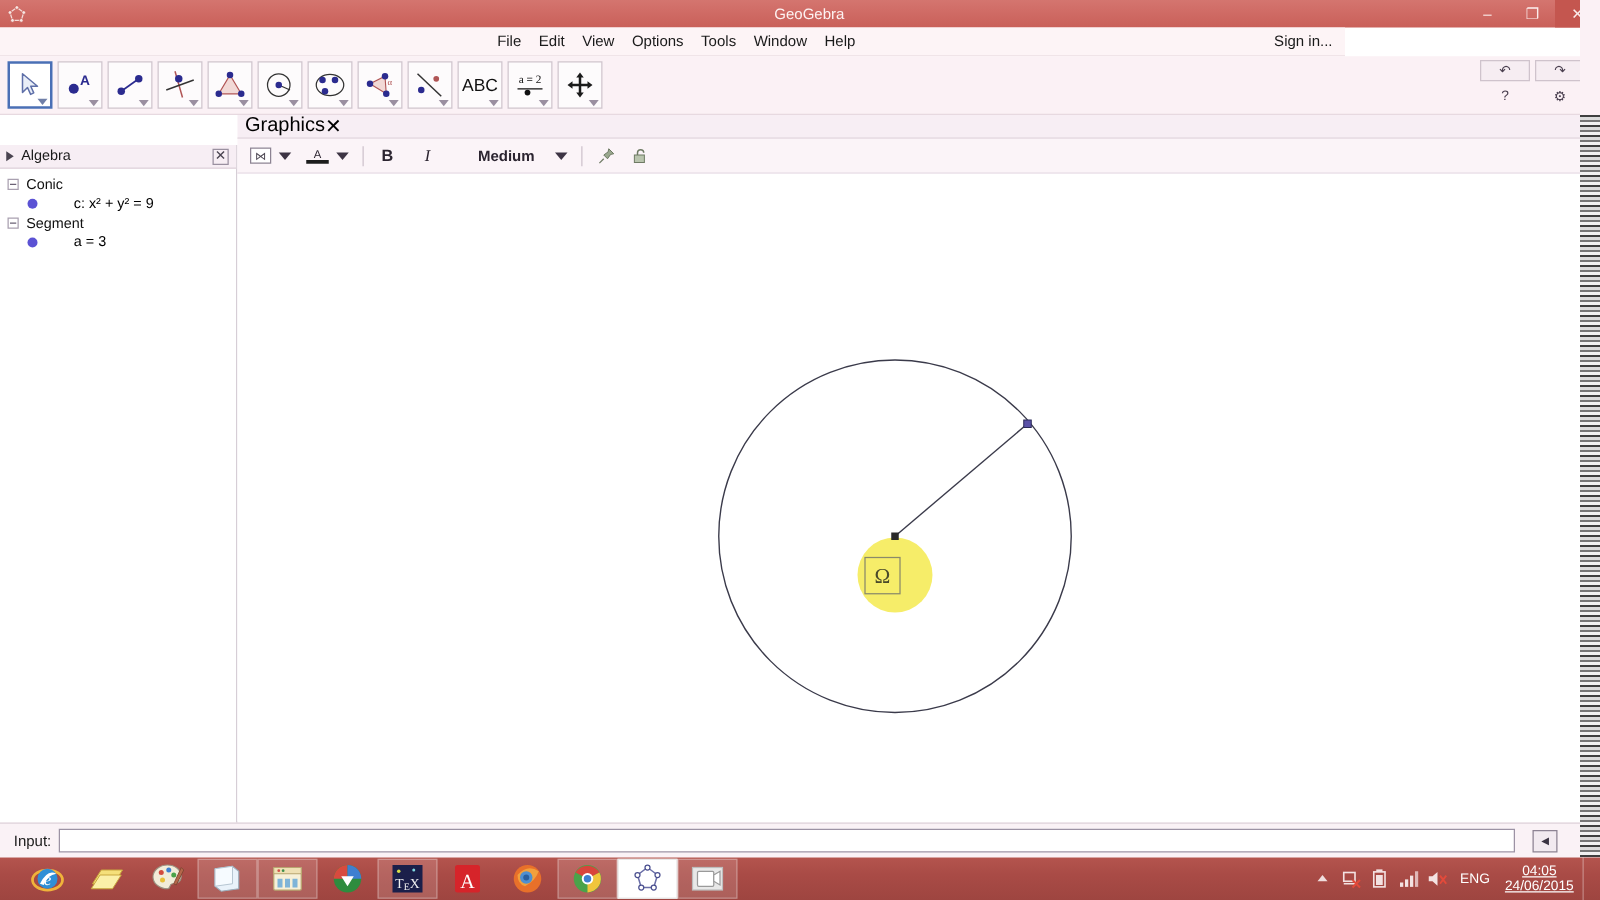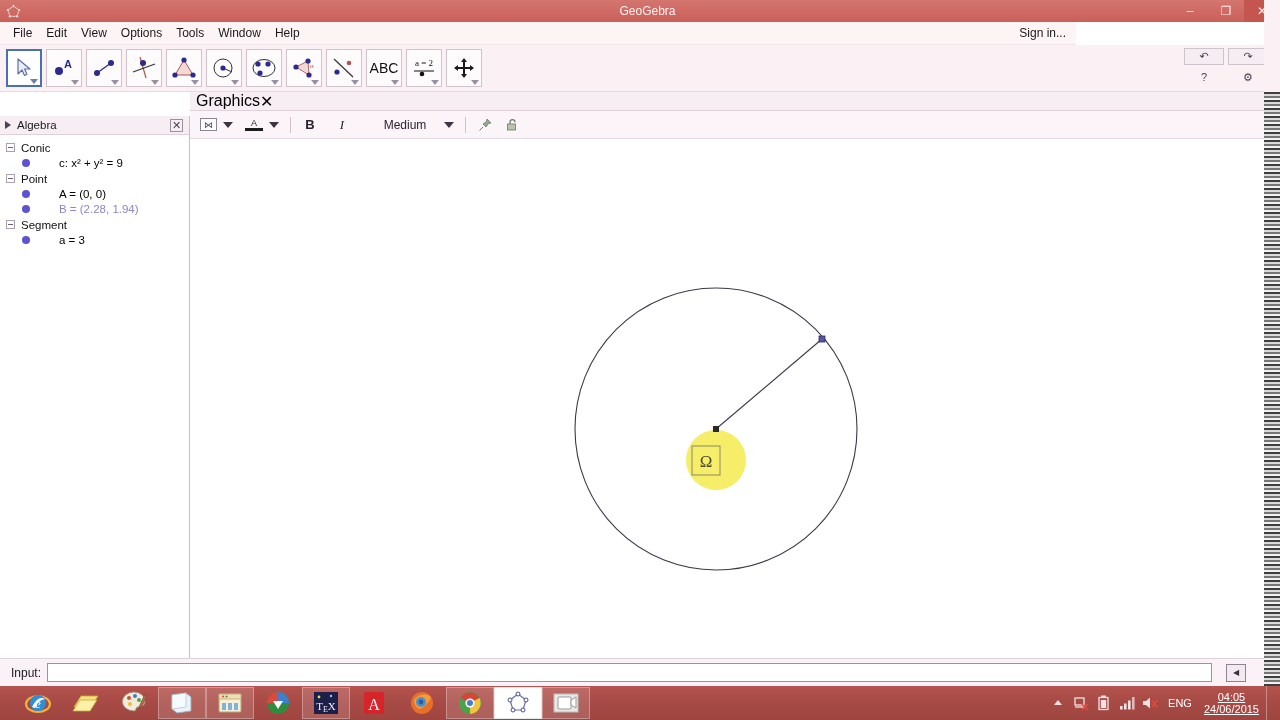--- a/index.html
+++ b/index.html
@@ -30,20 +30,21 @@
     width: 36px; height: 22px; display: flex; align-items: center; justify-content: center;
     color: #fbeceb; font-size: 12px;
   }
   .wbtn.close { background: #c4564f; }
 
   
   .menubar {
     position: absolute; left: 0; top: 22px; width: 1076px; height: 23px;
     background: #fdf4f6; display: flex; align-items: center;
     border-bottom: 1px solid #f0e4e8;
+    justify-content: center;
   }
   .menu-item {
     font-size: 12px; color: #1a1a1a; padding: 2px 7px; margin: 0 0px;
     line-height: 16px;
   }
   .menubar .signin {
     position: absolute; right: 10px; font-size: 12px; color: #1a1a1a;
   }
 
   
@@ -140,21 +141,21 @@
     width: 17px; height: 13px; border: 1px solid #8d8393; background: #fff;
     display: flex; align-items: center; justify-content: center;
   }
   .sb-caret {
     width: 0; height: 0; border-left: 5px solid transparent;
     border-right: 5px solid transparent; border-top: 6px solid #3d3444;
   }
   .sb-sep { width: 1px; height: 16px; background: #cec1cc; margin: 0 5px; }
   .sb-bold { font-weight: bold; font-size: 13px; }
   .sb-ital { font-style: italic; font-size: 13px; font-family: "Liberation Serif", serif; }
-  .sb-size { font-size: 12px; color: #2b2430; width: 66px; text-align: center; }
+  .sb-size { font-size: 12px; color: #2b2430; width: 66px; text-align: center; font-weight: bold; }
 
   .canvas { position: relative; width: 100%; height: 518px; background: #fff; overflow: hidden; }
   .canvas svg { display: block; }
 
   
   .inputbar {
     position: absolute; left: 0; top: 658px; width: 1264px; height: 28px;
     background: #faf2f6; border-top: 1px solid #ded2da;
     display: flex; align-items: center; padding: 0 6px;
   }
@@ -371,34 +372,20 @@
         <div class="alg-group-row">
           <span class="minus-box"></span>
           <span class="alg-group-label">Conic</span>
         </div>
         <div class="alg-item">
           <span class="alg-dot"></span>
           <span class="alg-text">c: x² + y² = 9</span>
         </div>
       </div>
 
-      <div class="alg-group">
-        <div class="alg-group-row">
-          <span class="minus-box"></span>
-          <span class="alg-group-label">Point</span>
-        </div>
-        <div class="alg-item">
-          <span class="alg-dot"></span>
-          <span class="alg-text">A = (0, 0)</span>
-        </div>
-        <div class="alg-item">
-          <span class="alg-dot"></span>
-          <span class="alg-text aux">B = (2.28, 1.94)</span>
-        </div>
-      </div>
 
       <div class="alg-group">
         <div class="alg-group-row">
           <span class="minus-box"></span>
           <span class="alg-group-label">Segment</span>
         </div>
         <div class="alg-item">
           <span class="alg-dot"></span>
           <span class="alg-text">a = 3</span>
         </div>

